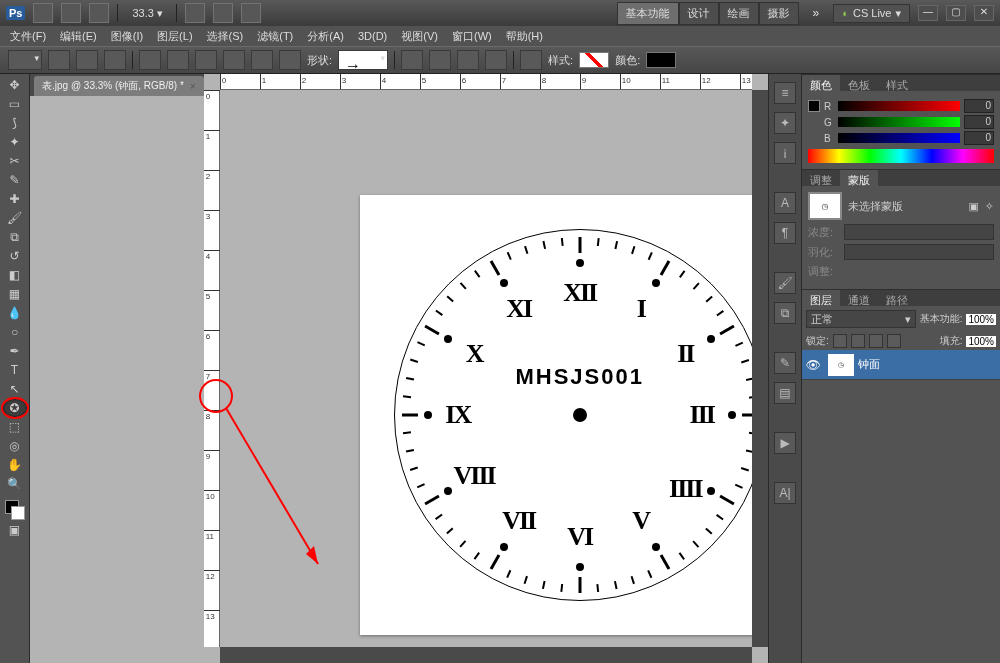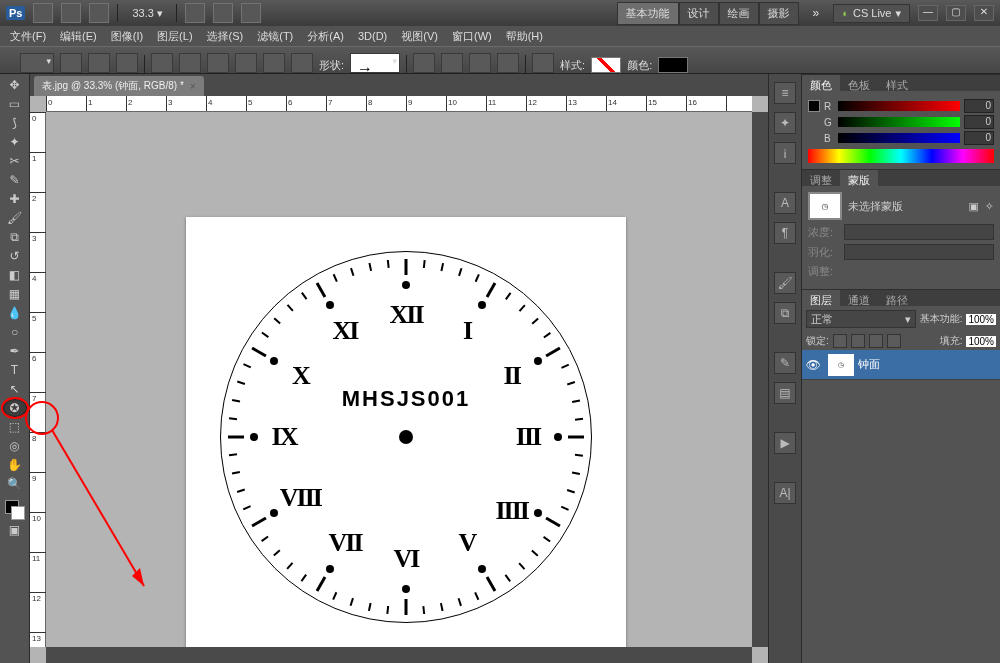--- a/index.html
+++ b/index.html
@@ -13,39 +13,39 @@
 .workspace-tabs { margin-left:auto; display:flex; gap:0; }
 .ws-tab { background:#4d4d4d; color:#ddd; font-size:11px; padding:3px 8px; border:1px solid #333;}
 .ws-tab.active { background:#6e6e6e; }
 .dbl-arrow { color:#ddd; padding:0 6px; font-size:12px;}
 .cslive { background:#515151; color:#ddd; font-size:11px; padding:2px 8px; border:1px solid #333; display:flex; align-items:center; gap:4px;}
 .winbtn { width:20px; height:16px; border:1px solid #666; background:#4d4d4d; color:#ddd; font-size:10px; text-align:center;}
 
 .menubar { background:#525252; height: 20px; display:flex; align-items:center; padding:0 4px; gap:2px; }
 .menu-item { color:#ddd; font-size:11px; padding:2px 6px; }
 
-.optionbar { background:linear-gradient(#585858,#464646); height:28px; border-top:1px solid #6a6a6a; border-bottom:1px solid #222; display:flex; align-items:flex-end; padding:0 20px; gap:6px;}
+.optionbar { background:linear-gradient(#585858,#464646); height:28px; border-top:1px solid #6a6a6a; border-bottom:1px solid #222; display:flex; align-items:center; padding:0 8px; gap:6px;}
 .opt-ico { width:22px; height:20px; background:#595959; border:1px solid #3a3a3a; }
 .opt-drop { width:34px; height:20px; background:#595959; border:1px solid #3a3a3a; position:relative;}
 .opt-drop::after{content:"▾"; position:absolute; right:2px; top:2px; font-size:9px; color:#ddd;}
 .opt-lbl { color:#ddd; font-size:11px;}
 .opt-swatch { width:30px; height:16px; background:#000; border:1px solid #777;}
 .opt-swatch.cross { background:linear-gradient(45deg,#fff 45%,red 45%,red 55%,#fff 55%);}
 
 .work-area { position:absolute; top:74px; left:0; right:0; bottom:0; display:flex; }
 
 .toolbox { width:30px; background:#535353; border-right:1px solid #2a2a2a; display:flex; flex-direction:column; align-items:center; padding-top:2px; gap:1px;}
 .tool { width:24px; height:18px; background:#535353; border:1px solid transparent; display:flex; align-items:center; justify-content:center; color:#ccc; font-size:12px;}
 .tool.sel { background:#3c3c3c; border:1px solid #222;}
 .tool.highlighted { outline:2px solid red; border-radius:50%; z-index:5;}
 .color-fg-bg { width:24px; height:22px; position:relative; margin-top:4px;}
 .color-fg-bg .fg { position:absolute; width:14px; height:14px; background:#000; border:1px solid #999; left:2px; top:2px;}
 .color-fg-bg .bg { position:absolute; width:14px; height:14px; background:#fff; border:1px solid #999; left:8px; top:8px;}
 
-.doc-area { flex:1; background:#b4b4b4; display:flex; flex-direction:column; }
+.doc-area { flex:1; background:#b4b4b4; display:flex; flex-direction:row; }
 .doc-tab-bar { height:22px; background:#4a4a4a; display:flex; align-items:flex-end; padding-left:4px;}
 .doc-tab { background:#7c7c7c; color:#eee; font-size:10px; padding:3px 8px 3px 8px; border-radius:3px 3px 0 0; display:flex; align-items:center; gap:6px;}
 .doc-tab .x { color:#555; font-size:10px;}
 .canvas-frame { flex:1; position:relative; }
 .ruler-h { position:absolute; top:0; left:16px; right:16px; height:16px; background:#fff; border-bottom:1px solid #666; overflow:hidden;}
 .ruler-v { position:absolute; top:16px; left:0; bottom:16px; width:16px; background:#fff; border-right:1px solid #666;}
 .ruler-h .tick { position:absolute; top:0; height:16px; border-left:1px solid #333;}
 .ruler-h .lbl { position:absolute; top:2px; font-size:8px; color:#333;}
 .ruler-v .tick { position:absolute; left:0; width:16px; border-top:1px solid #333;}
 .ruler-v .lbl { position:absolute; left:2px; font-size:8px; color:#333;}

